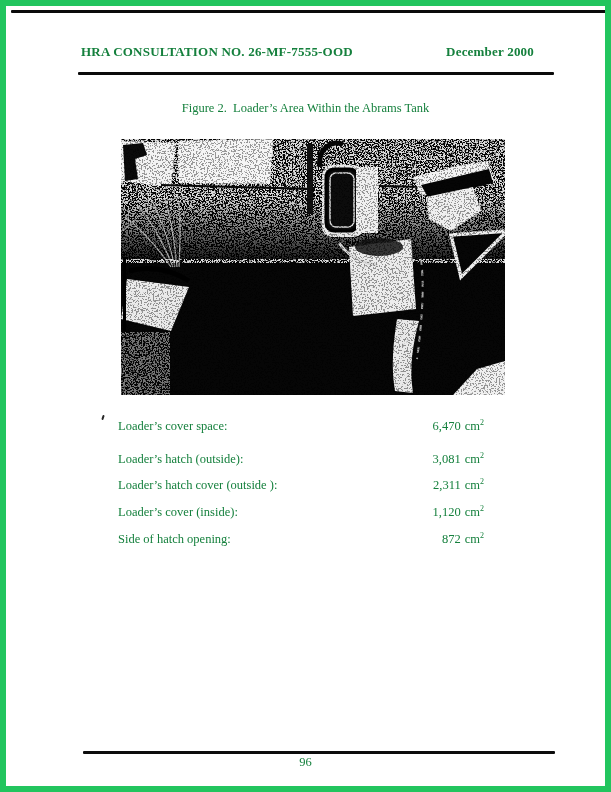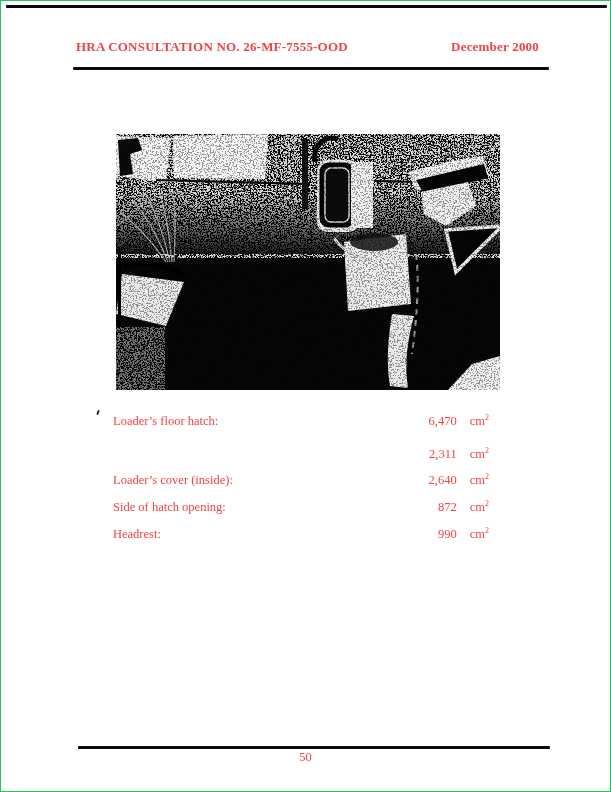--- a/index.html
+++ b/index.html
@@ -1,23 +1,23 @@
 <!DOCTYPE html>
 <html><head>
 <meta charset="utf-8">
 <style>
   html,body{margin:0;padding:0;background:#ffffff;}
   .page{
     position:relative;
     width:611px;height:792px;
     background:#ffffff;
     box-sizing:border-box;
-    border:1px solid #22c55e;
+    border:6px solid #22c55e;
     font-family:"Liberation Serif", serif;
-    color:#ef4444;
+    color:#15803d;
     overflow:hidden;
   }
   .artifact-top-bar{
     position:absolute;left:5px;top:4px;width:601px;height:2.5px;
     background:#0a0a0a;border-radius:1px;
   }
   .hdr-left{
     position:absolute;left:75px;top:38px;
     font-size:13px;font-weight:bold;letter-spacing:.2px;white-space:nowrap;
   }
@@ -41,21 +41,21 @@
   .m-row{position:absolute;left:112px;right:121px;height:18px;font-size:12.5px;}
   .m-row:nth-child(1){top:413px;}
   .m-row:nth-child(2){top:446px;}
   .m-row:nth-child(3){top:472px;}
   .m-row:nth-child(4){top:499px;}
   .m-row:nth-child(5){top:526px;text-align:center;}
   .m-row:nth-child(6){top:553px;}
   .m-row:nth-child(7){top:579px;}
   .m-label{position:absolute;left:0;top:0;white-space:nowrap;}
   .m-value{position:absolute;right:0;top:0;white-space:nowrap;}
-  .m-value .unit{margin-left:13px;}
+  .m-value .unit{margin-left:4px;}
   .m-value sup{font-size:8px;line-height:0;}
   .artifact-speck{
     position:absolute;left:96px;top:409px;width:2px;height:5px;
     background:#2a2a2a;transform:rotate(18deg);border-radius:1px;
   }
   .rule-bottom{
     position:absolute;left:77px;top:745px;width:472px;height:2.5px;
     background:#0c0c0c;border-radius:1px;
   }
   .page-number{
@@ -68,20 +68,21 @@
 
 <div class="page">
 
   <div class="artifact-top-bar"></div>
 
   <div class="hdr-left">HRA CONSULTATION NO. 26-MF-7555-OOD</div>
   <div class="hdr-right">December 2000</div>
 
   <div class="rule-top"></div>
 
+  <div class="fig-caption">Figure 2.  Loader’s Area Within the Abrams Tank</div>
 
   <figure class="photo">
     <svg width="384" height="256" viewBox="0 0 384 256" xmlns="http://www.w3.org/2000/svg">
       <defs>
         <filter id="wspeck" x="-5%" y="-5%" width="110%" height="110%">
           <feTurbulence type="fractalNoise" baseFrequency="0.7" numOctaves="2" seed="11"></feTurbulence>
           <feColorMatrix type="matrix" values="0 0 0 0 1  0 0 0 0 1  0 0 0 0 1  18 18 18 0 -26"></feColorMatrix>
         </filter>
         <filter id="bspeck" x="-5%" y="-5%" width="110%" height="110%">
           <feTurbulence type="fractalNoise" baseFrequency="0.65" numOctaves="2" seed="4"></feTurbulence>
@@ -143,36 +144,37 @@
 
       <rect x="0" y="196" width="46" height="60" filter="url(#wspeck)" opacity="0.45"></rect>
       <rect x="0" y="0" width="384" height="256" filter="url(#bspeck)" opacity="0.38"></rect>
     </svg>
   </figure>
 
   <div class="artifact-speck"></div>
 
   <div class="rows">
     <div class="m-row">
-      <span class="m-label">Loader’s floor hatch:</span>
+      <span class="m-label">Loader’s cover space:</span>
       <span class="m-value"><span>6,470</span><span class="unit">cm</span><sup>2</sup></span>
     </div>
     <div class="m-row">
+      <span class="m-label">Loader’s hatch (outside):</span>
+      <span class="m-value"><span>3,081</span><span class="unit">cm</span><sup>2</sup></span>
+    </div>
+    <div class="m-row">
+      <span class="m-label">Loader’s hatch cover (outside ):</span>
       <span class="m-value"><span>2,311</span><span class="unit">cm</span><sup>2</sup></span>
     </div>
     <div class="m-row">
       <span class="m-label">Loader’s cover (inside):</span>
-      <span class="m-value"><span>2,640</span><span class="unit">cm</span><sup>2</sup></span>
+      <span class="m-value"><span>1,120</span><span class="unit">cm</span><sup>2</sup></span>
     </div>
     <div class="m-row">
       <span class="m-label">Side of hatch opening:</span>
       <span class="m-value"><span>872</span><span class="unit">cm</span><sup>2</sup></span>
     </div>
-    <div class="m-row">
-      <span class="m-label">Headrest:</span>
-      <span class="m-value"><span>990</span><span class="unit">cm</span><sup>2</sup></span>
-    </div>
   </div>
 
   <div class="rule-bottom"></div>
-  <div class="page-number">50</div>
+  <div class="page-number">96</div>
 
 </div>
 
 </body></html>

